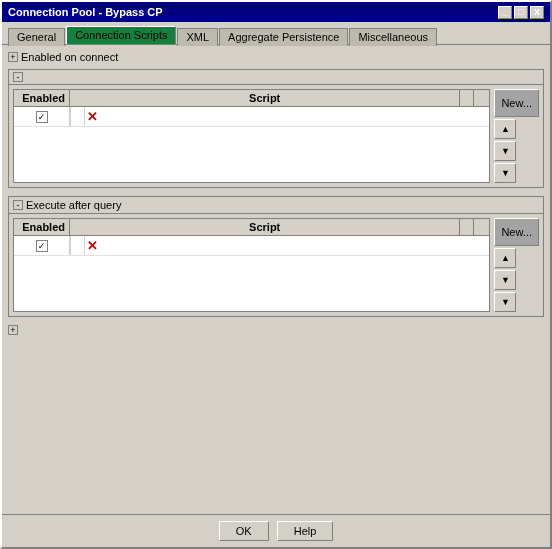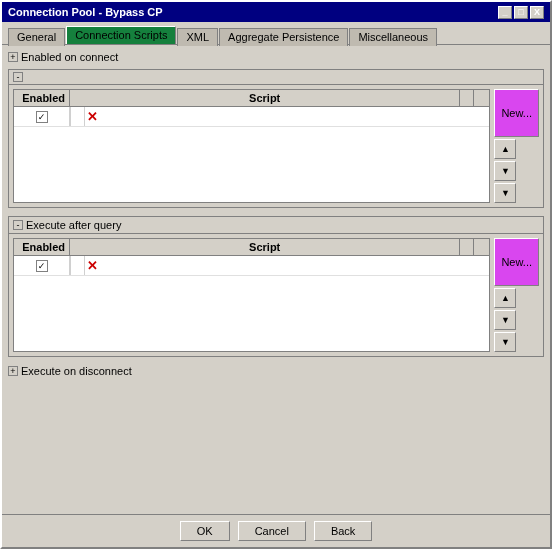--- a/index.html
+++ b/index.html
@@ -220,22 +220,22 @@
       border-left-color: #ffffff;
       border-bottom-color: #808080;
       border-right-color: #808080;
       display: flex;
       align-items: center;
       justify-content: center;
       cursor: pointer;
       font-size: 9px;
     }
     .new-btn {
-      padding: 17px 6px;
-      background: #d946ef;
+      padding: 7px 6px;
+      background: #a3a3a3;
       border: 1px solid;
       border-top-color: #ffffff;
       border-left-color: #ffffff;
       border-bottom-color: #808080;
       border-right-color: #808080;
       cursor: pointer;
       font-size: 11px;
       white-space: nowrap;
     }
     .side-and-new {
@@ -383,24 +383,22 @@
           <div class="arrow-btn">
               <span>▼</span>
             </div>
         </div>
       </div>
     </div>
 
     <div class="collapsible-section">
       <div class="collapsible-header">
         <div class="expand-icon">+</div>
-        <span>Execute on disconnect</span>
       </div>
     </div>
 
   </div>
 
   <div class="bottom-bar">
     <div class="dialog-btn">OK</div>
-    <div class="dialog-btn">Cancel</div>
-    <div class="dialog-btn">Back</div>
+    <div class="dialog-btn">Help</div>
   </div>
 </div>
 
 </body></html>

